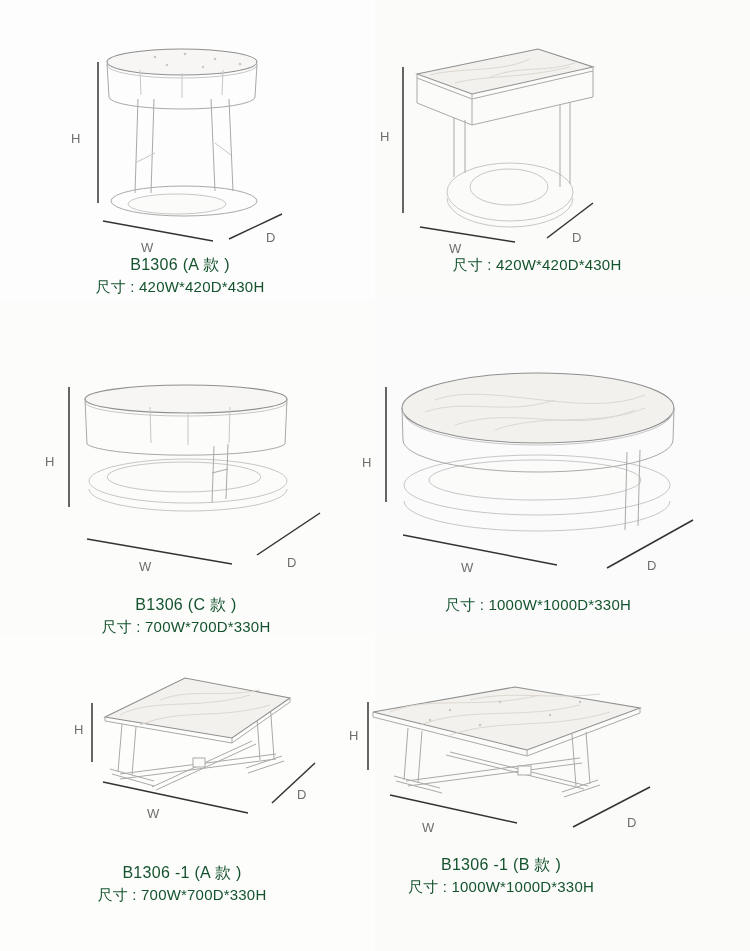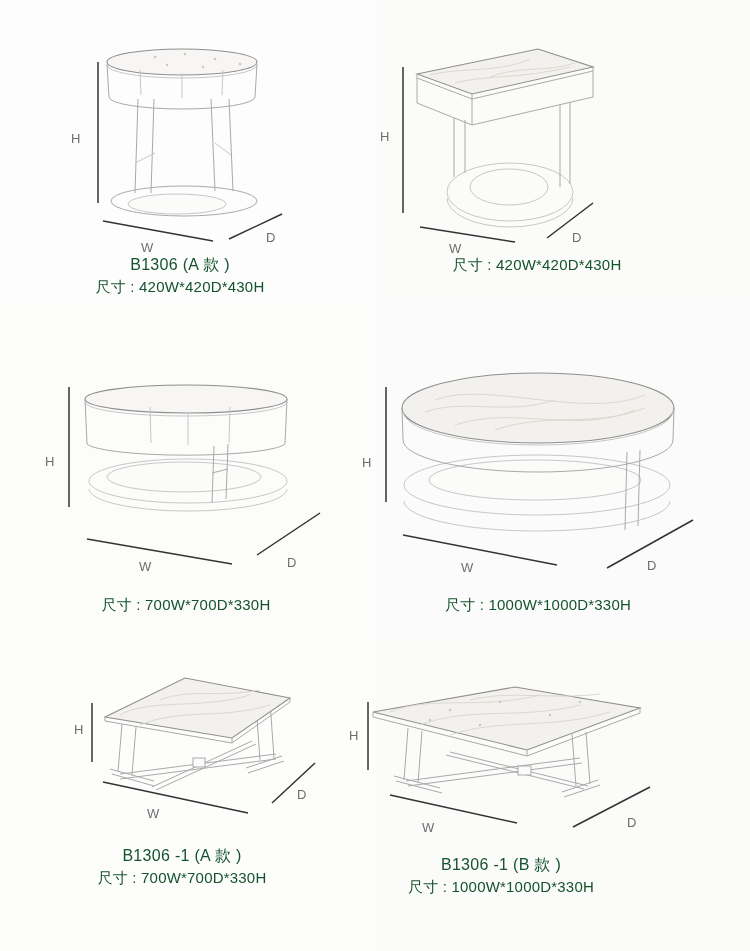--- a/index.html
+++ b/index.html
@@ -115,20 +115,21 @@
       <g>
         <path class="dim" d="M49,32 L49,152"></path>
         <path class="dim" d="M67,184 L212,209"></path>
         <path class="dim" d="M237,200 L300,158"></path>
         <text class="dim-label" x="25" y="111">H</text>
         <text class="dim-label" x="119" y="216">W</text>
         <text class="dim-label" x="267" y="212">D</text>
       </g>
     </svg>
     <div class="cap" style="left:36px;top:294px">
+      <div class="p-name">B1306 (C 款 )</div>
       <div class="p-size">尺寸 : 700W*700D*330H</div>
     </div>
   </section>
 
   <section class="card card-d">
     <svg class="drawing" style="left:-30px;top:50px" width="360" height="240" viewBox="0 0 360 240">
       <g>
         <ellipse class="s3" cx="192" cy="135" rx="133" ry="30"></ellipse>
         <path class="s3" d="M59,151 A133,30 0 0,0 325,151"></path>
         <ellipse class="s3 hole-fill" cx="190" cy="130" rx="106" ry="20"></ellipse>
@@ -169,21 +170,21 @@
       </g>
       <g>
         <path class="dim" d="M42,63 L42,122"></path>
         <path class="dim" d="M53,142 L198,173"></path>
         <path class="dim" d="M222,163 L265,123"></path>
         <text class="dim-label" x="24" y="94">H</text>
         <text class="dim-label" x="97" y="178">W</text>
         <text class="dim-label" x="247" y="159">D</text>
       </g>
     </svg>
-    <div class="cap" style="left:32px;top:210px">
+    <div class="cap" style="left:32px;top:227px">
       <div class="p-name">B1306 -1 (A 款 )</div>
       <div class="p-size">尺寸 : 700W*700D*330H</div>
     </div>
   </section>
 
   <section class="card card-f">
     <svg class="drawing" style="left:-45px;top:5px" width="340" height="215" viewBox="0 0 340 215">
       <g>
         <path class="s2" d="M78,88 L74,140 M92,91 L88,143"></path>
         <path class="s2" d="M64,136 L110,148 M66,141 L112,153"></path>

